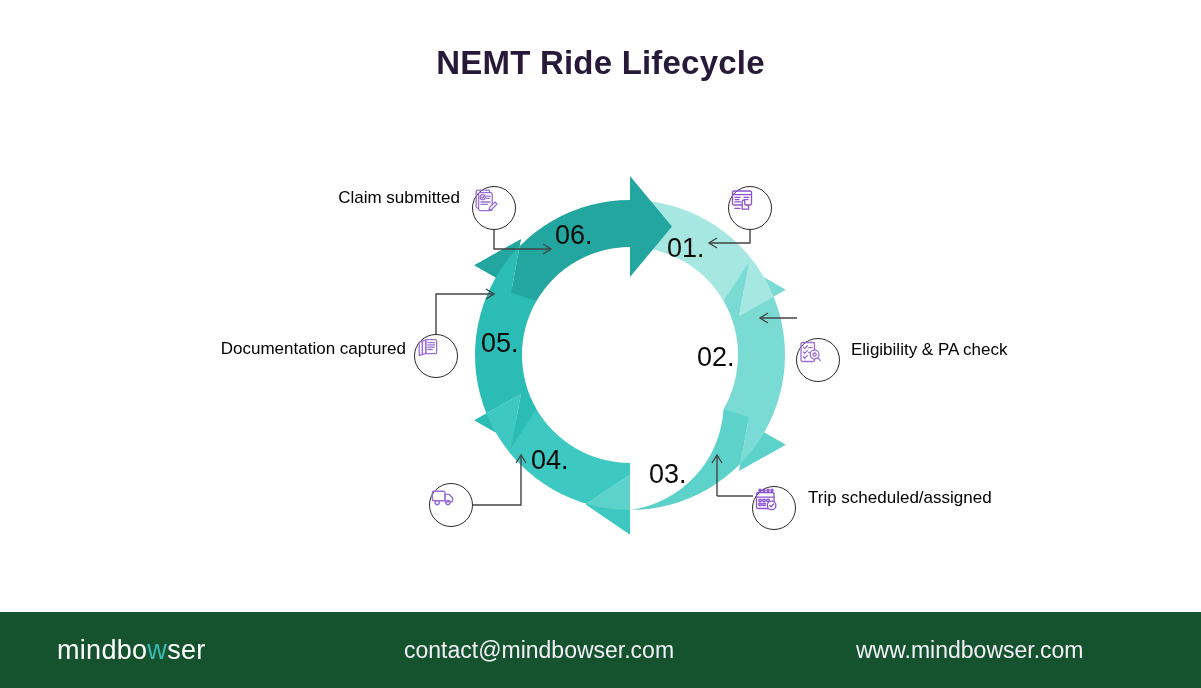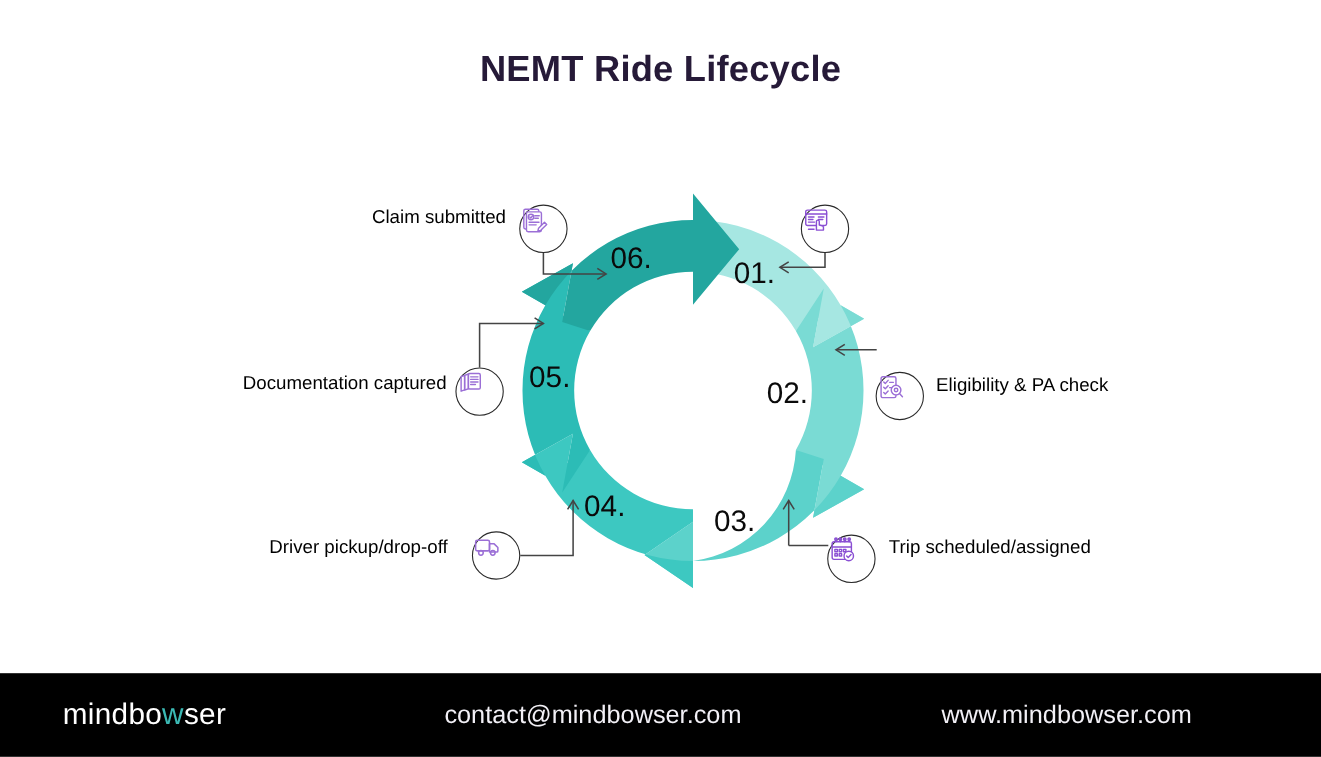--- a/index.html
+++ b/index.html
@@ -55,21 +55,21 @@
     position:absolute;
     font-size:27px;
     color:#0a0a0a;
     white-space:nowrap;
     line-height:1;
   }
 
   
   .footer{
     position:absolute;left:0;top:612px;width:1201px;height:76px;
-    background:#000000;
+    background:#14532d;
     display:flex;align-items:center;
   }
   .footer-logo{
     position:absolute;left:57px;top:50%;transform:translateY(-50%);
     font-size:27px;font-weight:400;color:#ffffff;letter-spacing:0.3px;
   }
   .footer-logo .hl{color:#3bb9b4;}
   .footer-email{
     position:absolute;left:404px;top:50%;transform:translateY(-50%);
     font-size:23px;color:#f2f0f6;
@@ -253,21 +253,20 @@
     <div class="icon-bubble" style="left:429px;top:483px;">
       <span>
         <svg width="26" height="26" viewBox="0 0 26 26" fill="none" stroke="#9b6fd6" stroke-width="1.4" stroke-linecap="round" stroke-linejoin="round">
           <rect x="2.4" y="7.2" width="12.6" height="9.6" rx="1.5"></rect>
           <path d="M15 10.4 h4.2 l3.4 3.4 v3 a1 1 0 0 1 -1 1 h-6.6 z"></path>
           <circle cx="7.2" cy="18.6" r="2.1"></circle>
           <circle cx="18" cy="18.6" r="2.1"></circle>
         </svg>
       </span>
     </div>
-    <div class="step-label lbl-left w-med" style="left:95px;top:489px;width:312px;">Driver pickup/drop-off</div>
 
     <div class="icon-bubble" style="left:414px;top:334px;">
       <span>
         <svg width="26" height="26" viewBox="0 0 26 26" fill="none" stroke="#9b6fd6" stroke-width="1.3" stroke-linecap="round" stroke-linejoin="round">
           <path d="M4.2 7.4 l3.2 -1.2 l0 13.2 l-3.2 1.2 z"></path>
           <path d="M7.4 6.2 l3.4 -1.2 l0 13.4 l-3.4 1.2 z"></path>
           <rect x="10.8" y="4.6" width="10.8" height="14" rx="1.2"></rect>
           <line x1="12.9" y1="7.6" x2="19.5" y2="7.6"></line>
           <line x1="12.9" y1="9.9" x2="19.5" y2="9.9"></line>
           <line x1="12.9" y1="12.2" x2="19.5" y2="12.2"></line>

